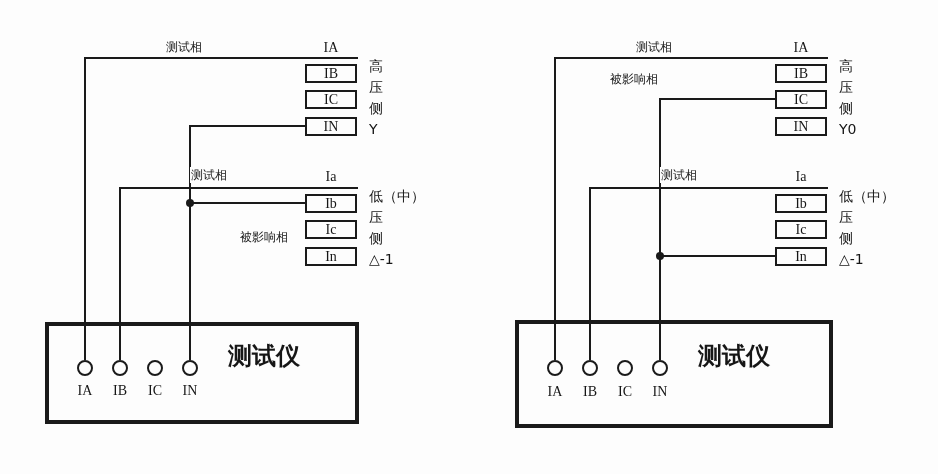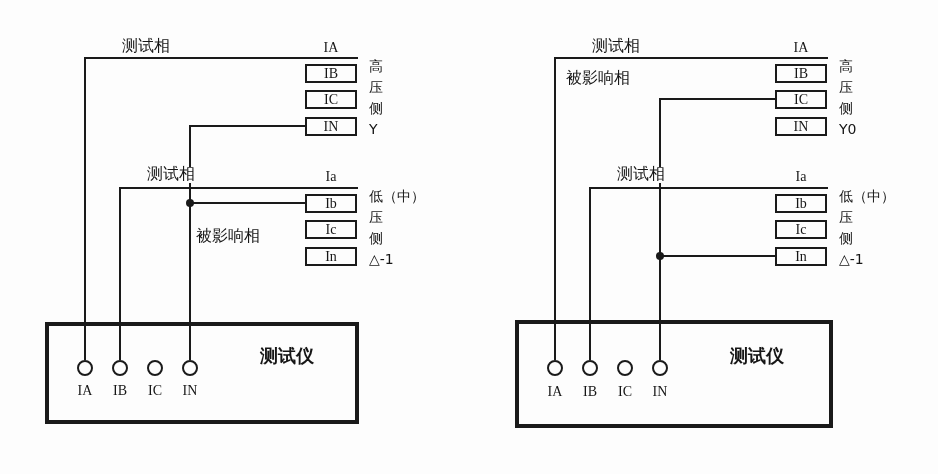--- a/index.html
+++ b/index.html
@@ -34,36 +34,36 @@
   
   .sidecol {
     position:absolute;
     font-family:"DejaVu Sans", sans-serif;
     font-size:14px; line-height:21px; white-space:nowrap;
   }
   .sidecol span { display:block; }
   
   .cn {
     position:absolute;
-    font-family:Liberation Mono, monospace;
-    font-size:16px; line-height:16px; white-space:nowrap;
-    background:#fdfdfd; padding:0 1px;
+    font-family:Liberation Serif, serif;
+    font-size:12px; line-height:16px; white-space:nowrap;
+    background:#fdfdfd; padding:0 1px;margin-left:44px;
   }
   
   .tester { position:absolute; box-sizing:border-box; border:4px solid #1a1a1a; background:transparent; }
   .circ {
     position:absolute; box-sizing:border-box;
     width:16px; height:16px; border:2px solid #1a1a1a;
     border-radius:50%; background:#fdfdfd;
   }
   .circlbl { position:absolute; width:34px; text-align:center; font-size:14px; line-height:16px; }
   .tester-label {
-    position:absolute; width:86px; text-align:right;
+    position:absolute; width:86px; text-align:left;
     font-family:"DejaVu Sans", sans-serif;
-    font-weight:bold; font-size:18px; line-height:20px;
+    font-weight:bold; font-size:24px; line-height:20px;
   }
 </style>
 </head>
 <body>
 
 <div id="canvas">
 
   <div class="layer">
 
     <div class="lv" style="left:84px;  top:57px;  height:303px;"></div>

